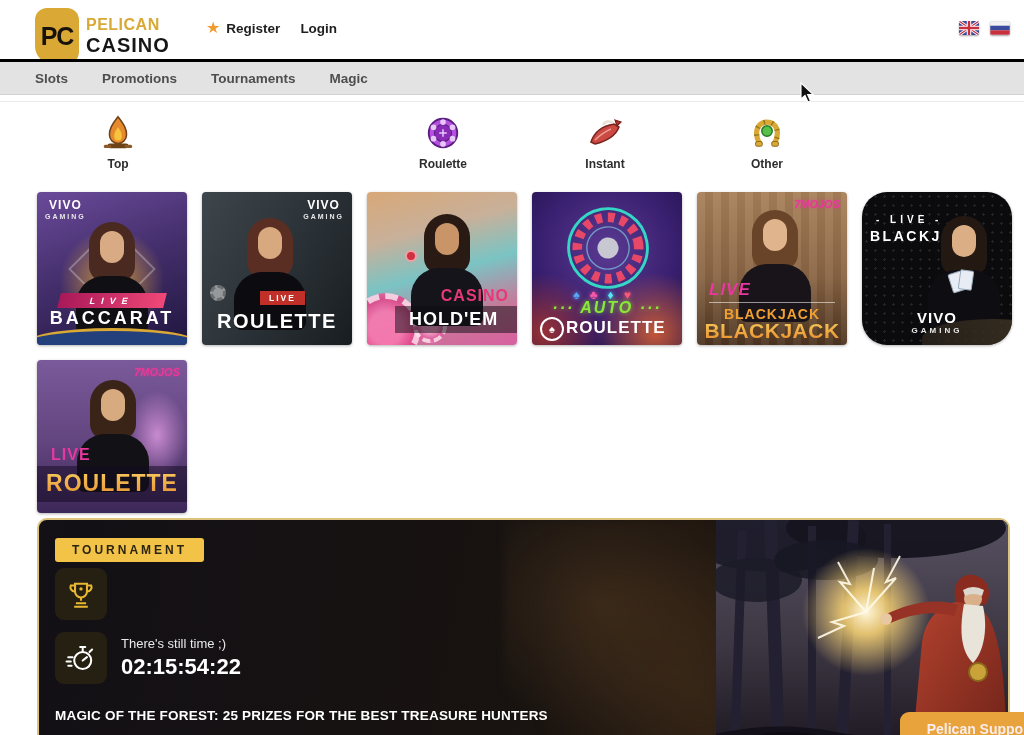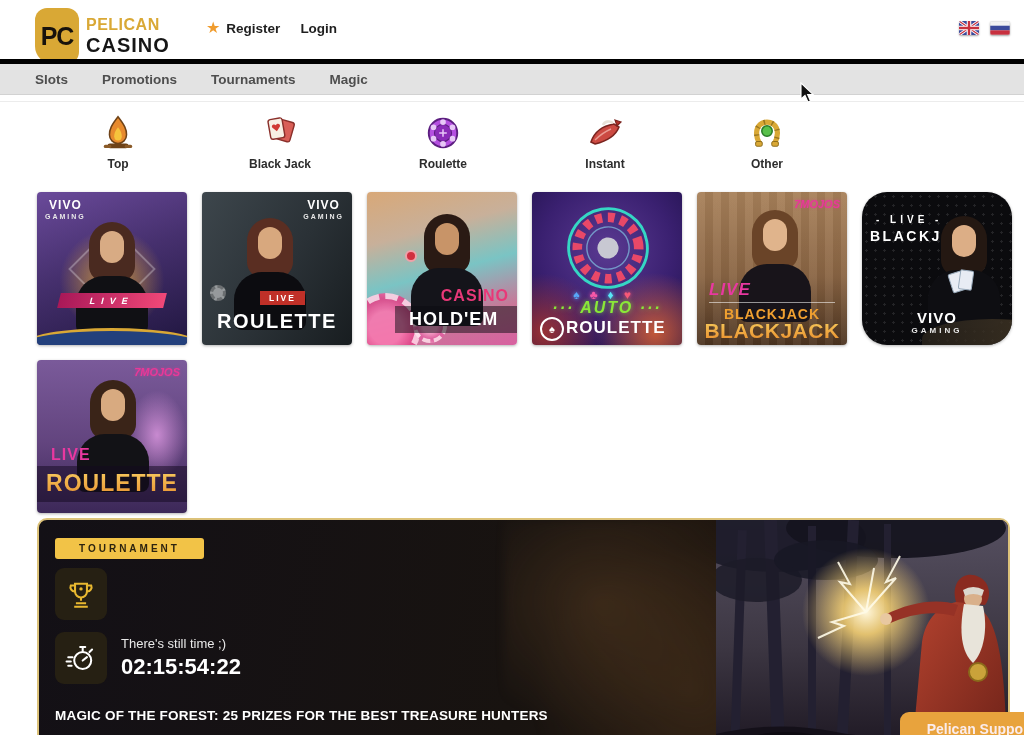--- a/index.html
+++ b/index.html
@@ -16,21 +16,21 @@
   .logo-l2{color:#161616;font-size:20px;font-weight:800;letter-spacing:1px;margin-top:2px;}
   .auth{position:absolute;left:206px;top:20px;display:flex;align-items:center;gap:6px;}
   .star-ic{color:#f09c2e;font-size:16px;line-height:1;}
   .auth a{font-weight:700;font-size:13.5px;color:#1f1f1f;text-decoration:none;}
   .auth .login{margin-left:14px;}
   .flags{position:absolute;right:14px;top:21px;display:flex;gap:11px;}
   .flags svg{border-radius:2px;box-shadow:0 1px 2px rgba(0,0,0,.35);display:block;cursor:pointer;}
 
   
   .nav{position:absolute;top:59px;left:0;width:1024px;height:36px;background:#e3e3e3;
-    border-top:5px solid #000000;box-shadow:inset 0 -1px 0 #d2d2d2;display:flex;align-items:center;padding-left:35px;box-sizing:border-box;gap:34px;}
+    border-top:3px solid #000000;box-shadow:inset 0 -1px 0 #d2d2d2;display:flex;align-items:center;padding-left:35px;box-sizing:border-box;gap:34px;}
   .nav a{font-weight:700;font-size:13.5px;color:#4e4e4e;text-decoration:none;}
   .subline{position:absolute;top:101px;left:0;width:1024px;height:1px;background:#ececec;}
 
   
   .category{position:absolute;top:110px;width:120px;text-align:center;cursor:pointer;}
   .category .cic{height:42px;display:flex;align-items:flex-end;justify-content:center;}
   .category .clabel{margin-top:5px;font-size:12px;font-weight:700;color:#2d2d2d;}
   .category.active .clabel{text-decoration:underline;}
 
   
@@ -113,22 +113,22 @@
   .t6 .band{position:absolute;left:0;right:0;top:106px;height:36px;background:rgba(18,8,30,.5);}
   .t6 .gname{position:absolute;left:0;right:0;top:110px;text-align:center;font-weight:900;font-size:23px;letter-spacing:1px;
     background:linear-gradient(180deg,#f8cc60,#e89030);-webkit-background-clip:text;background-clip:text;color:transparent;}
 
   
   .banner{position:absolute;left:37px;top:518px;width:969px;height:232px;border:2px solid #dcc27a;border-radius:10px;
     overflow:hidden;background:linear-gradient(100deg,#131016 0%,#181310 50%,#221810 72%,#1a120c 100%);cursor:pointer;}
   .banner .blur{position:absolute;left:48%;width:28%;top:0;bottom:0;
     background:radial-gradient(ellipse at 35% 35%,rgba(125,85,45,.30),transparent 60%),
                radial-gradient(ellipse at 70% 75%,rgba(95,65,35,.35),transparent 60%);filter:blur(5px);}
-  .tbadge{position:absolute;left:16px;top:18px;background:#f2c347;color:#2d2410;font-weight:800;font-size:10px;
-    letter-spacing:3px;padding:5px 24px;border-radius:3px;}
+  .tbadge{position:absolute;left:16px;top:18px;background:#f2c347;color:#2d2410;font-weight:800;font-size:12px;
+    letter-spacing:3px;padding:5px 17px;border-radius:3px;}
   .trow{position:absolute;left:16px;display:flex;gap:14px;align-items:center;}
   .trow.r1{top:48px;}
   .trow.r2{top:112px;}
   .icon-box{width:52px;height:52px;background:#262013;border-radius:9px;display:flex;align-items:center;justify-content:center;flex:0 0 auto;}
   .trow .tl{color:#e9e9e9;font-size:13px;}
   .trow .tv{color:#fff;font-weight:800;font-size:19px;margin-top:3px;}
   .trow.r2 .tv{font-size:22px;}
   .tsub{position:absolute;left:16px;top:188px;color:#fff;font-weight:700;font-size:13.5px;letter-spacing:.2px;}
   .wizard{position:absolute;right:0;top:0;width:292px;height:232px;}
 
@@ -188,34 +188,20 @@
         <path d="M20 4 C13 13 11 17 11 23 a9 9 0 0 0 18 0 C29 17 27 13 20 4Z" fill="#e78a2e" stroke="#6e4218" stroke-width="1.6"></path>
         <path d="M20 15 C17 19 16 21.5 16 24.5 a4 4.5 0 0 0 8 0 C24 21.5 23 19 20 15Z" fill="#f6c33c"></path>
         <rect x="9" y="32" width="22" height="5" rx="2.5" fill="#6e4218"></rect>
         <rect x="5" y="33.5" width="8" height="3.4" rx="1.7" fill="#8a5a28"></rect>
         <rect x="27" y="33.5" width="8" height="3.4" rx="1.7" fill="#8a5a28"></rect>
       </svg>
     </div>
     <div class="clabel">Top</div>
   </div>
 
-  <div class="category" style="left:220px">
-    <div class="cic">
-      <svg width="38" height="40" viewBox="0 0 40 40">
-        <g transform="rotate(16 24 22)">
-            <rect x="17" y="8" width="15" height="21" rx="2.5" fill="#d95f57" stroke="#8a2f2a" stroke-width="1.5"></rect>
-          </g>
-        <g transform="rotate(-10 16 18)">
-            <rect x="9" y="6" width="15" height="21" rx="2.5" fill="#f7efe3" stroke="#8a2f2a" stroke-width="1.5"></rect>
-        <path d="M16.5 13 c-1.6-2.6-5.4-.8-4 2 l4 4.4 4-4.4 c1.4-2.8-2.4-4.6-4-2Z" fill="#d03a34"></path>
-          </g>
-      </svg>
-    </div>
-    <div class="clabel">Black Jack</div>
-  </div>
 
   <div class="category" style="left:383px">
     <div class="cic">
       <svg width="38" height="40" viewBox="0 0 40 40">
         <circle cx="20" cy="21" r="15" fill="#b44fe0" stroke="#5c1e80" stroke-width="2"></circle>
         <circle cx="20" cy="21" r="9" fill="#8a2bb8" stroke="#5c1e80" stroke-width="1.2"></circle>
         <g fill="#e7c7f7">
           <circle cx="20" cy="9.5" r="3"></circle>
             <circle cx="30" cy="15" r="3"></circle>
             <circle cx="30" cy="27" r="3"></circle>
@@ -260,20 +246,21 @@
     <div class="vivo" style="left:8px;top:7px">
       <span class="v1">VIVO</span>
         <span class="v2">GAMING</span>
     </div>
     <div class="fig" style="left:35px;top:30px;--hair:#4a2a20;--skin:#d8ab84;--top:#101014">
         <i class="hair"></i>
         <i class="face"></i>
         <i class="bodyy"></i>
       </div>
     <div class="ribbon">LIVE</div>
+    <div class="gname">BACCARAT</div>
     <div class="table"></div>
   </div>
 
   <div class="tile t1" style="left:202px;top:192px">
     <div class="vivo" style="right:8px;top:7px">
       <span class="v1">VIVO</span>
         <span class="v2">GAMING</span>
     </div>
     <div class="fig" style="left:28px;top:26px;--hair:#5a2e22;--skin:#d8a87e;--top:#0c0c10">
         <i class="hair"></i>

